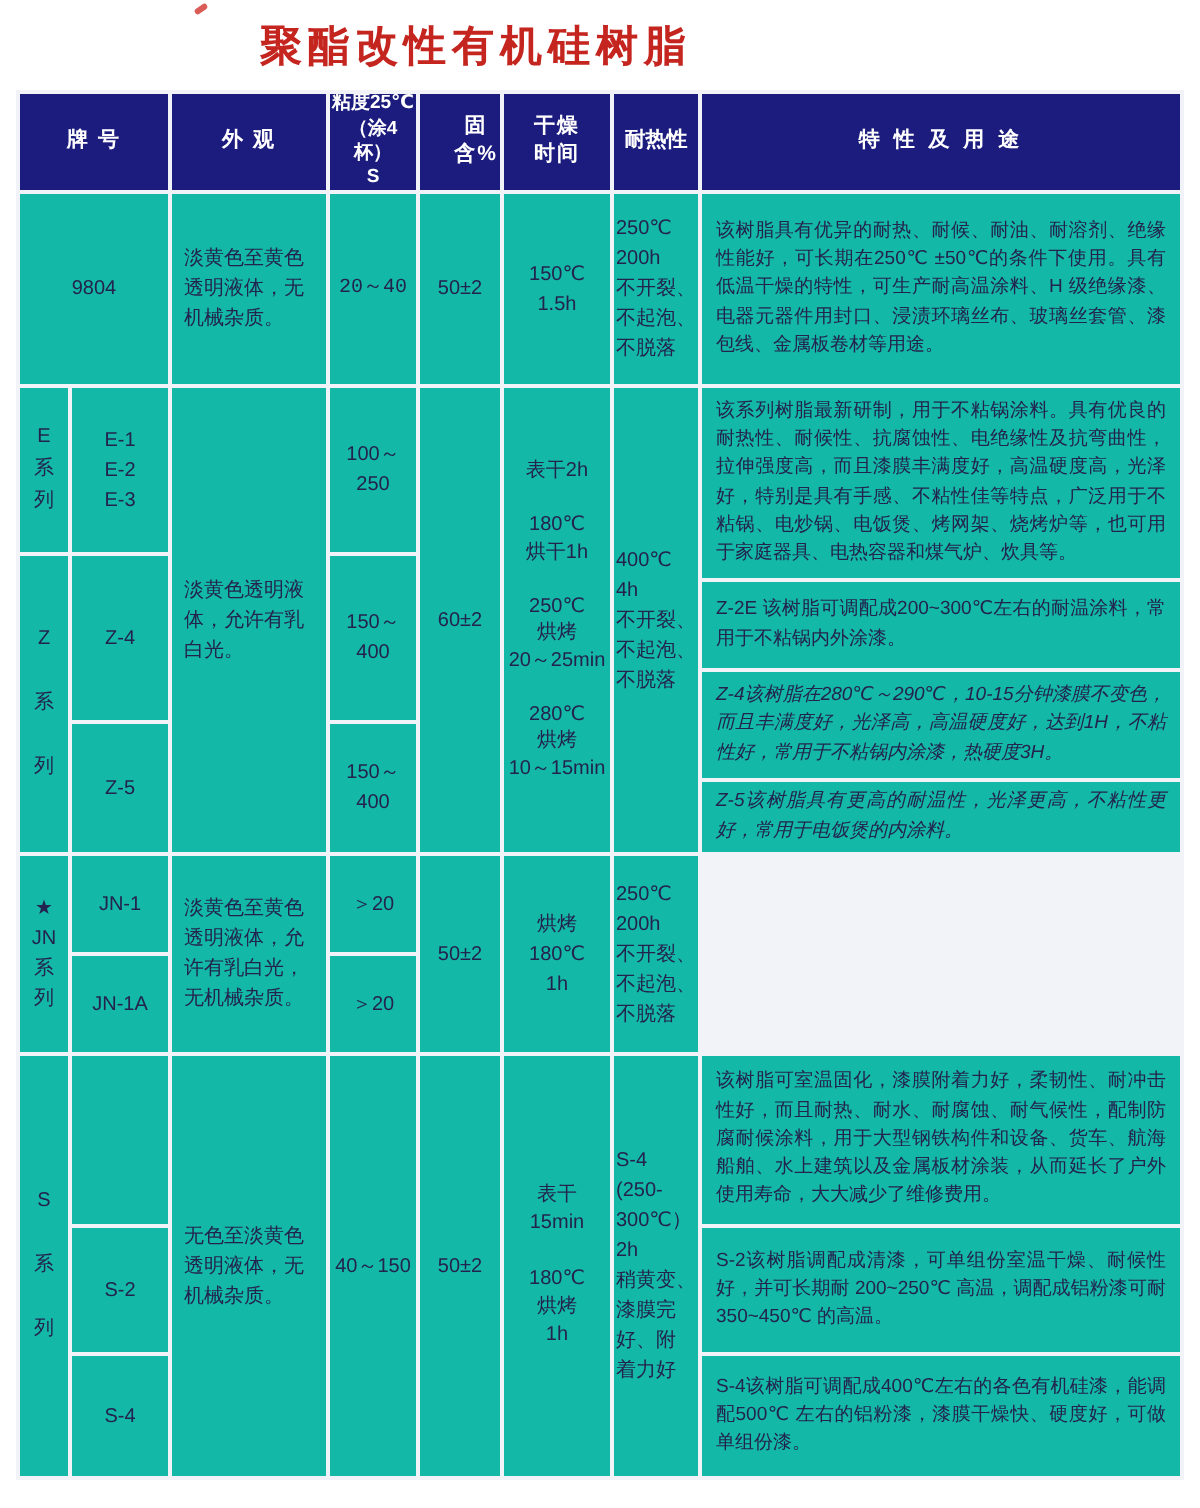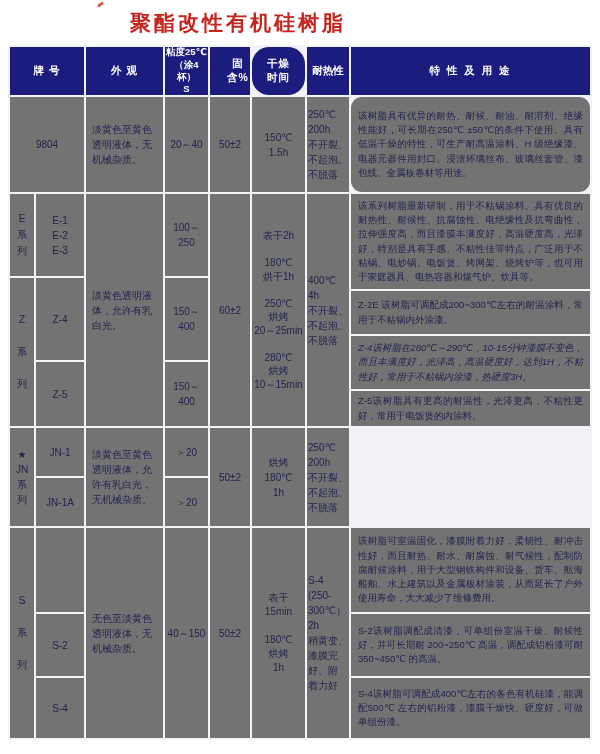--- a/index.html
+++ b/index.html
@@ -15,21 +15,21 @@
   }
   .scan-mark{position:absolute;left:97px;top:3px;width:7px;height:3px;background:#d0352c;transform:rotate(-35deg);border-radius:2px;opacity:.8;}
   .res-table{
     position:absolute;left:8px;top:45px;width:584px;height:695px;
     background:#f1f3f9;box-sizing:border-box;padding:2px;
     display:grid;gap:2px;
     grid-template-columns:24px 48px 77px 43px 40px 53px 42px 239px;
     grid-template-rows:48px 95px 82px 82px 64px 48px 48px 84px 62px 60px;
   }
   .cell{
-    background:#737373;display:flex;align-items:center;justify-content:center;
+    background:#14b8a6;display:flex;align-items:center;justify-content:center;
     text-align:center;font-size:10px;line-height:1.5;overflow:hidden;
     white-space:pre-line;box-sizing:border-box;
   }
   .hd{
     background:#1c1c7e;color:#ffffff;font-weight:bold;font-size:10.5px;
     letter-spacing:1px;line-height:1.3;
   }
   .leftblock{justify-content:center;}
   .leftblock .inner{text-align:left;white-space:pre-line;}
   .wrap{padding:2px 6px;text-align:left;}
@@ -49,37 +49,37 @@
 <div class="scan-mark"></div>
 
 <div class="res-table">
 
   <div class="cell hd" style="grid-column:1/3;grid-row:1;">牌  号</div>
   <div class="cell hd" style="grid-column:3;grid-row:1;">外  观</div>
   <div class="cell hd" style="grid-column:4;grid-row:1;letter-spacing:0;font-size:9.5px;">粘度25℃
 （涂4杯）
 S</div>
   <div class="cell hd" style="grid-column:5;grid-row:1;padding-left:16px;">固含%</div>
-  <div class="cell hd" style="grid-column:6;grid-row:1;border-radius:17px;">干燥
+  <div class="cell hd" style="grid-column:6;grid-row:1;">干燥
 时间</div>
   <div class="cell hd" style="grid-column:7;grid-row:1;letter-spacing:0;">耐热性</div>
   <div class="cell hd" style="grid-column:8;grid-row:1;letter-spacing:2px;">特 性 及 用 途</div>
 
   <div class="cell" style="grid-column:1/3;grid-row:2;">9804</div>
   <div class="cell wrap" style="grid-column:3;grid-row:2;">淡黄色至黄色透明液体，无机械杂质。</div>
-  <div class="cell" style="grid-column:4;grid-row:2;">20～40</div>
+  <div class="cell" style="grid-column:4;grid-row:2;font-family:Liberation Mono, monospace;">20～40</div>
   <div class="cell" style="grid-column:5;grid-row:2;">50±2</div>
   <div class="cell" style="grid-column:6;grid-row:2;">150℃
 1.5h</div>
   <div class="cell leftblock" style="grid-column:7;grid-row:2;"><span class="inner">250℃
 200h
 不开裂、
 不起泡、
 不脱落</span></div>
-  <div class="cell feat" style="grid-column:8;grid-row:2;border-radius:11px;">
+  <div class="cell feat" style="grid-column:8;grid-row:2;">
     <div class="feat-stack"><div class="para" style="flex:1 1 auto;">该树脂具有优异的耐热、耐候、耐油、耐溶剂、绝缘性能好，可长期在250℃ ±50℃的条件下使用。具有低温干燥的特性，可生产耐高温涂料、H 级绝缘漆、电器元器件用封口、浸渍环璃丝布、玻璃丝套管、漆包线、金属板卷材等用途。</div></div>
   </div>
 
   <div class="cell series" style="grid-column:1;grid-row:3;">E
 系
 列</div>
   <div class="cell" style="grid-column:2;grid-row:3;">E-1
 E-2
 E-3</div>
   <div class="cell wrap" style="grid-column:3;grid-row:3/6;">淡黄色透明液体，允许有乳白光。</div>
@@ -100,21 +100,21 @@
   <div class="cell leftblock" style="grid-column:7;grid-row:3/6;"><span class="inner">400℃
 4h
 不开裂、
 不起泡、
 不脱落</span></div>
   <div class="cell feat" style="grid-column:8;grid-row:3/6;">
     <div class="feat-stack">
       <div class="para" style="flex:0 0 95px;">该系列树脂最新研制，用于不粘锅涂料。具有优良的耐热性、耐候性、抗腐蚀性、电绝缘性及抗弯曲性，拉伸强度高，而且漆膜丰满度好，高温硬度高，光泽好，特别是具有手感、不粘性佳等特点，广泛用于不粘锅、电炒锅、电饭煲、烤网架、烧烤炉等，也可用于家庭器具、电热容器和煤气炉、炊具等。</div>
       <div class="para" style="flex:0 0 45px;">Z-2E 该树脂可调配成200~300℃左右的耐温涂料，常用于不粘锅内外涂漆。</div>
       <div class="para" style="flex:0 0 55px;font-style:italic;">Z-4该树脂在280℃～290℃，10-15分钟漆膜不变色，而且丰满度好，光泽高，高温硬度好，达到1H，不粘性好，常用于不粘锅内涂漆，热硬度3H。</div>
-      <div class="para" style="flex:0 0 37px;">Z-5该树脂具有更高的耐温性，光泽更高，不粘性更好，常用于电饭煲的内涂料。</div>
+      <div class="para" style="flex:0 0 37px;font-style:italic;">Z-5该树脂具有更高的耐温性，光泽更高，不粘性更好，常用于电饭煲的内涂料。</div>
     </div>
   </div>
 
   <div class="cell series" style="grid-column:1;grid-row:4/6;">Z
 
 系
 
 列</div>
   <div class="cell" style="grid-column:2;grid-row:4;">Z-4</div>
   <div class="cell" style="grid-column:4;grid-row:4;">150～400</div>

